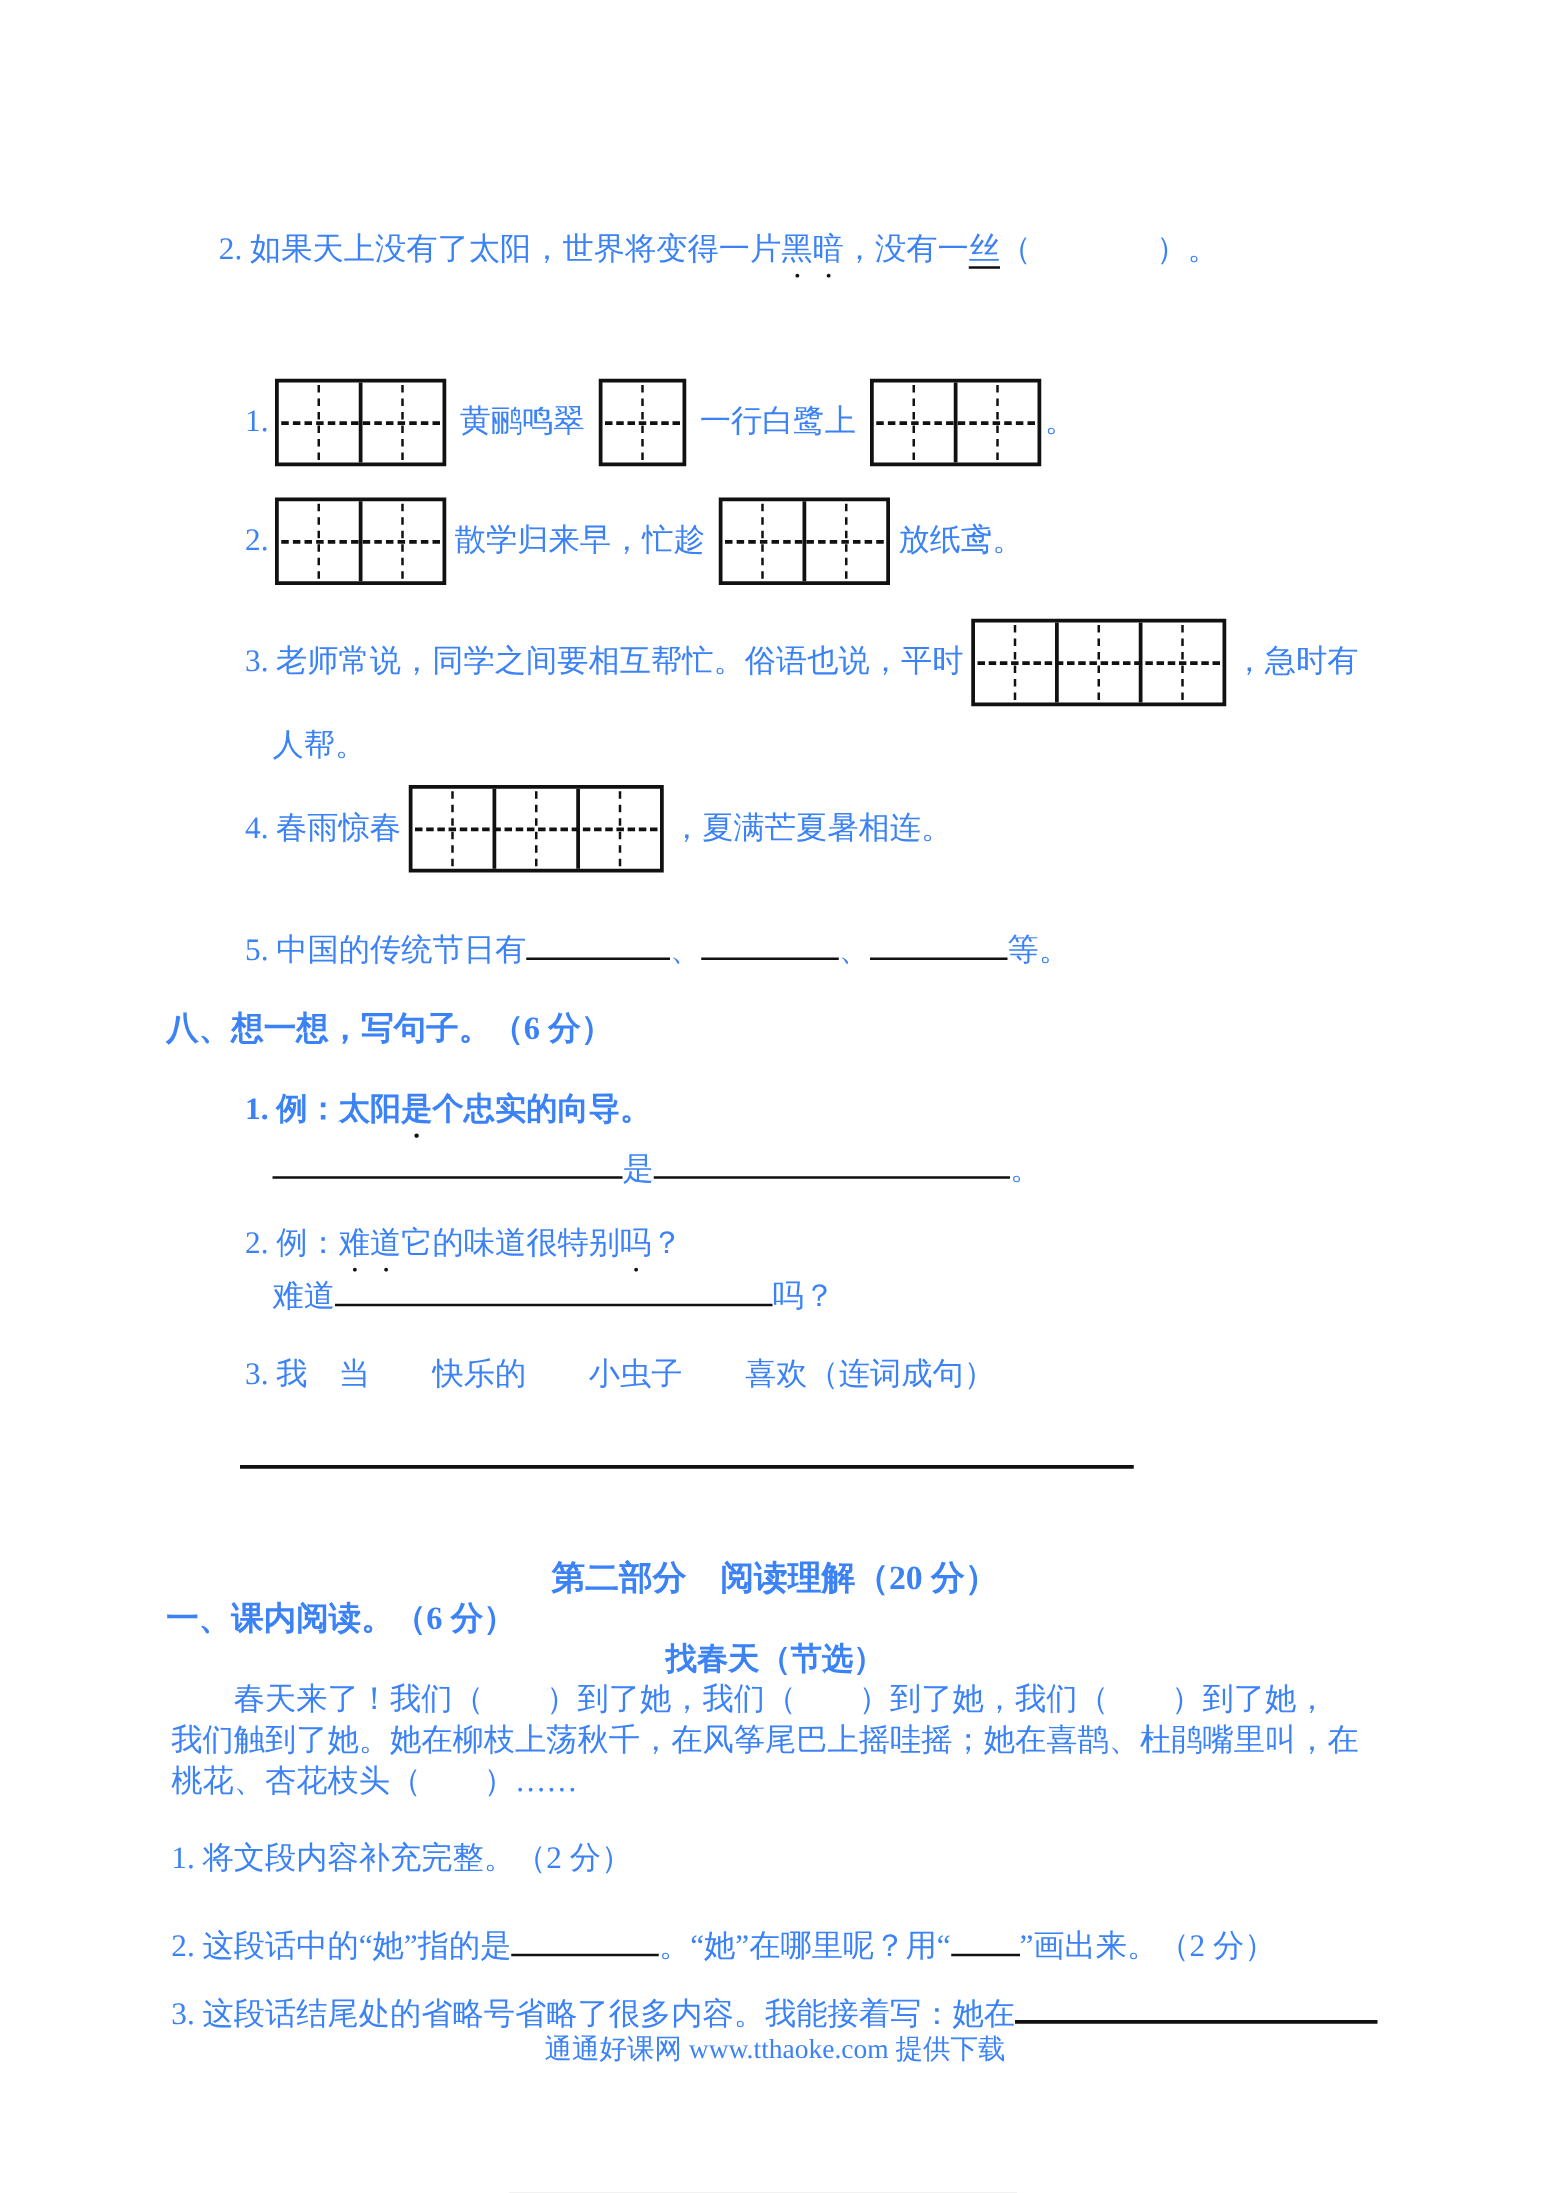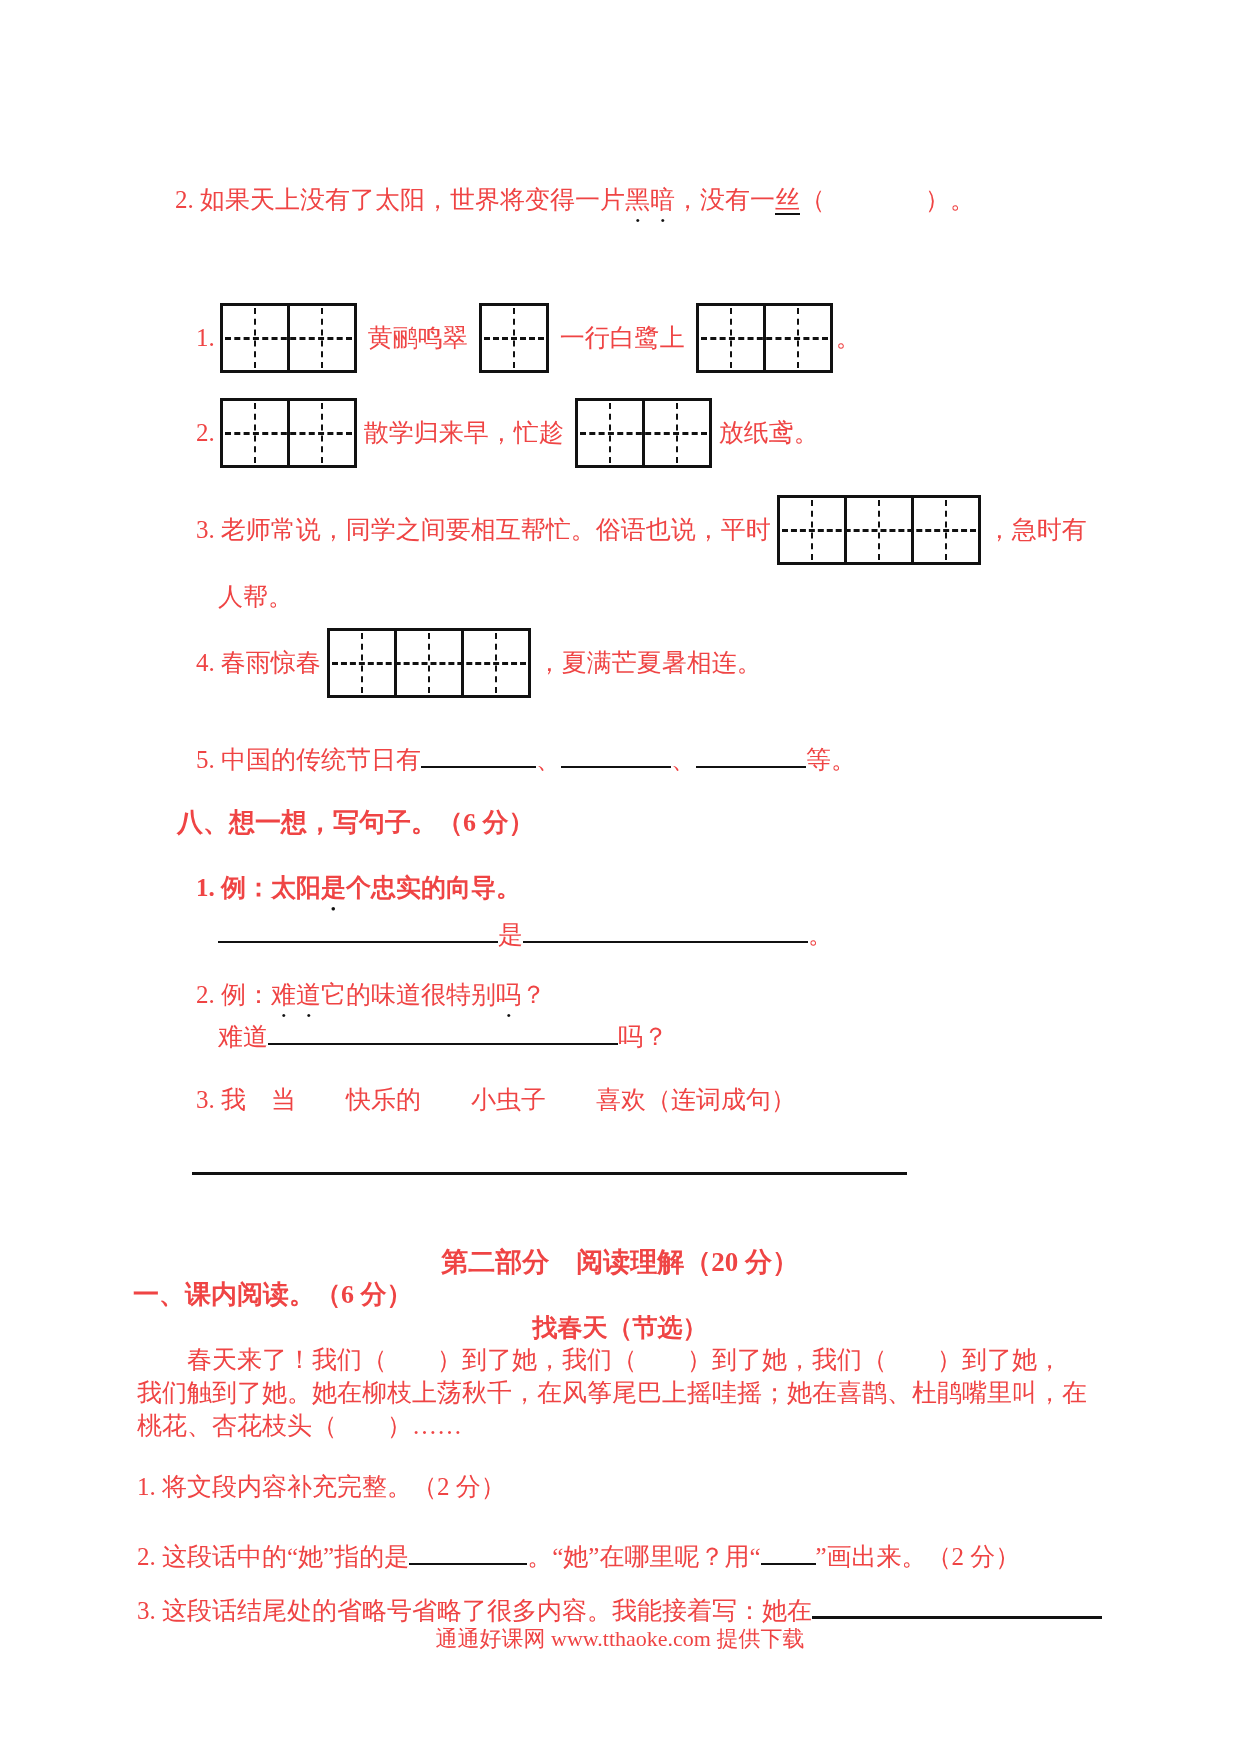--- a/index.html
+++ b/index.html
@@ -2,21 +2,21 @@
 <html><head>
 <meta charset="utf-8">
 <style>
   html,body { margin:0; padding:0; background:#e8e8e8; }
   #page {
     position:relative;
     width:1240px; height:1754px;
     margin:0 auto;
     background:#ffffff;
     font-family:"Liberation Serif","DejaVu Serif",serif;
-    color:#ef4444;
+    color:#3b82f6;
     font-size:25px;
     line-height:34px;
     overflow:hidden;
   }
   .abs { position:absolute; white-space:nowrap; }
   .bold { font-weight:bold; }
   .center { left:0; width:100%; text-align:center; }
   .fs26 { font-size:26px; }
   .fs27 { font-size:27px; }
   .fs22 { font-size:22px; }
@@ -129,21 +129,21 @@
         <span class="cell"></span>
       </span>
     <span>，夏满芒夏暑相连。</span>
   </div>
 
   <div class="abs" style="left:196px; top:741px;">
     <span>5.</span>
     <span>中国的传统节日有</span><span class="blank" style="width:115px;"></span><span>、</span><span class="blank" style="width:110px;"></span><span>、</span><span class="blank" style="width:110px;"></span><span>等。</span>
   </div>
 
-  <div class="abs bold fs26" style="left:133px; top:806px;margin-left:44px;">八、想一想，写句子。（6 分）</div>
+  <div class="abs bold fs26" style="left:133px; top:806px;">八、想一想，写句子。（6 分）</div>
 
   <div class="abs" style="left:196px; top:871px;font-weight:bold;">
     <span>1.</span>
     <span>例：太阳</span><span class="dotted">是</span><span>个忠实的向导。</span>
   </div>
   <div class="abs" style="left:218px; top:916px;">
     <span class="blank" style="width:280px;"></span><span>是</span><span class="blank" style="width:285px;"></span><span>。</span>
   </div>
 
   <div class="abs" style="left:196px; top:978px;">

